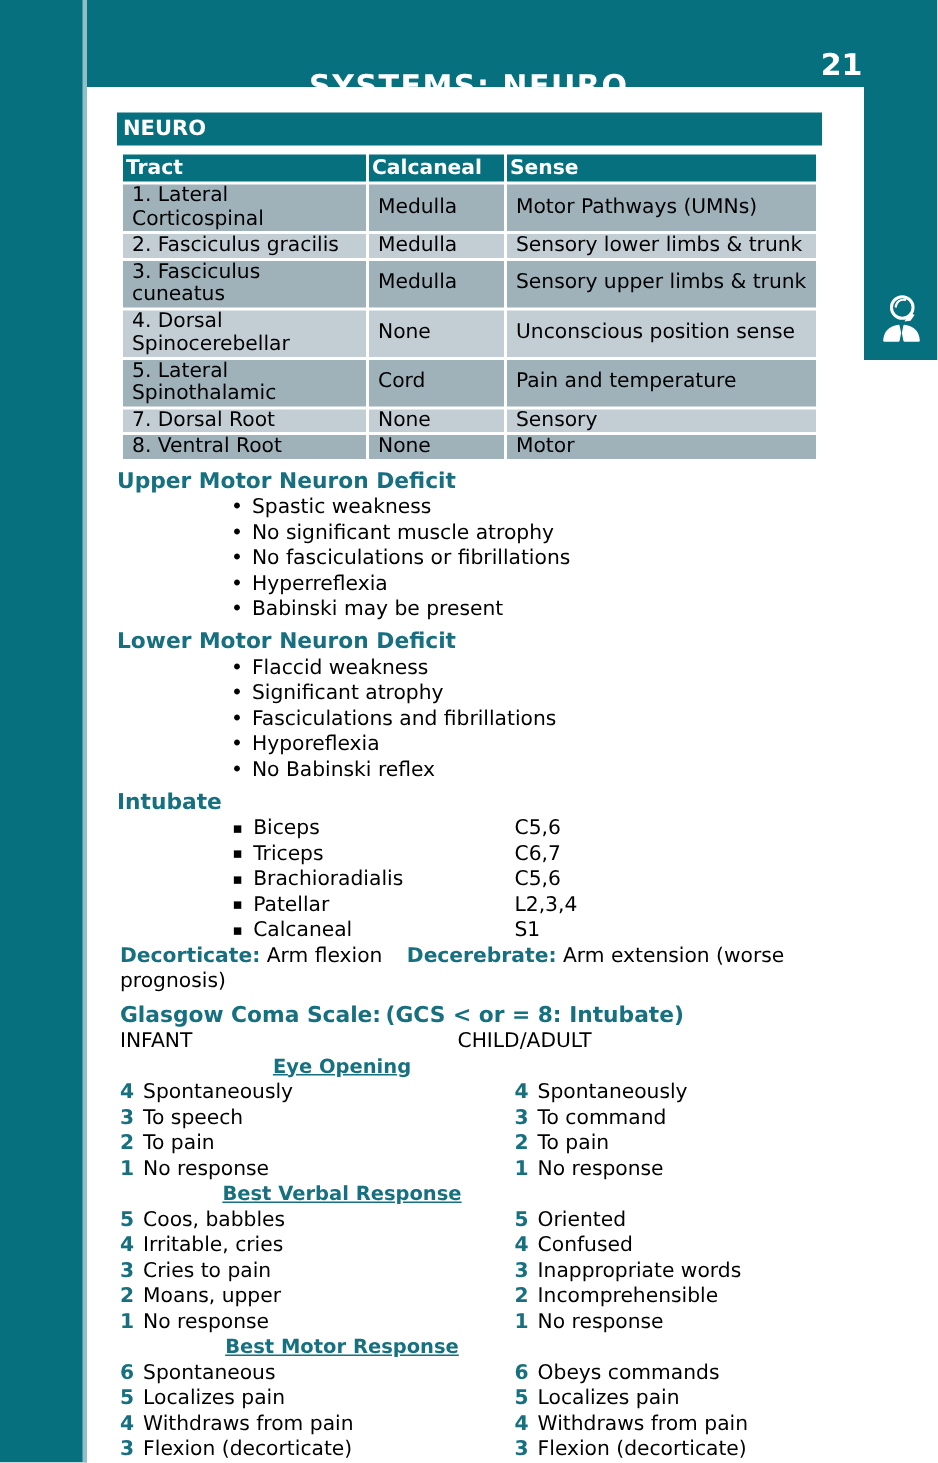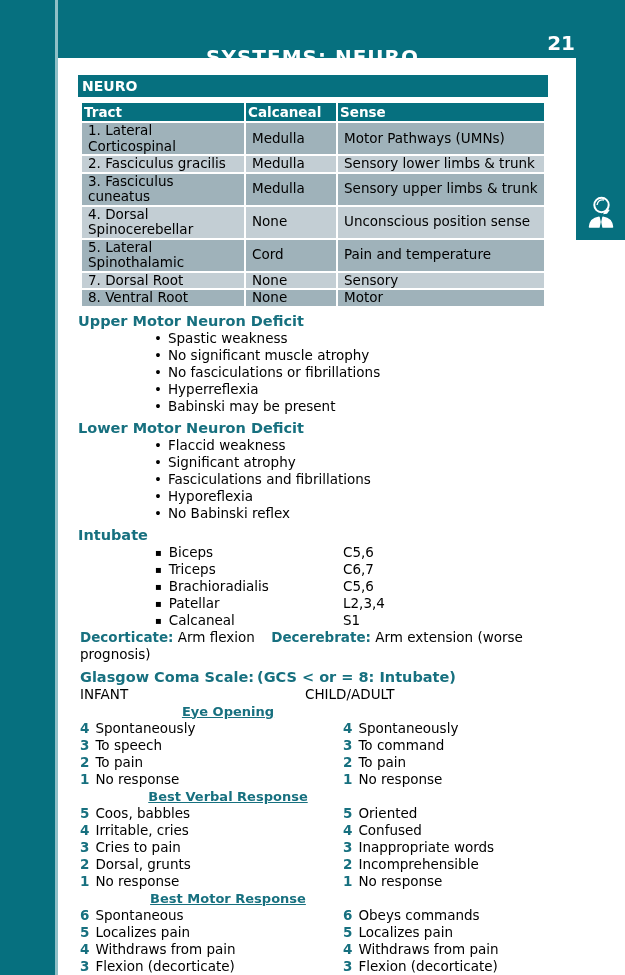--- a/index.html
+++ b/index.html
@@ -237,21 +237,21 @@
         <span>Cries to pain</span>
       </div>
     <div class="gcs-cell r">
         <span class="num">3</span>
         <span>Inappropriate words</span>
       </div>
   </div>
   <div class="gcs-row">
     <div class="gcs-cell l">
         <span class="num">2</span>
-        <span>Dorsal, grunts</span>
+        <span>Moans, upper</span>
       </div>
     <div class="gcs-cell r">
         <span class="num">2</span>
         <span>Incomprehensible</span>
       </div>
   </div>
   <div class="gcs-row">
     <div class="gcs-cell l">
         <span class="num">1</span>
         <span>No response</span>

